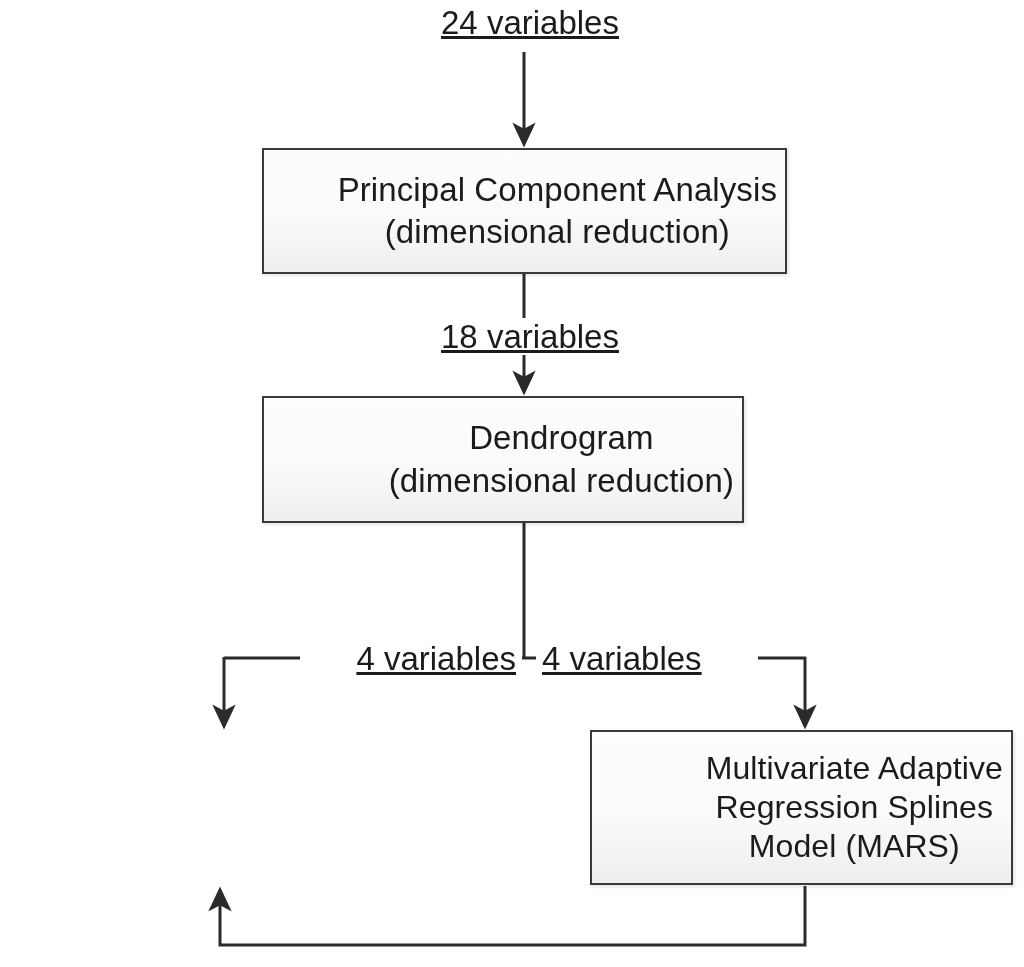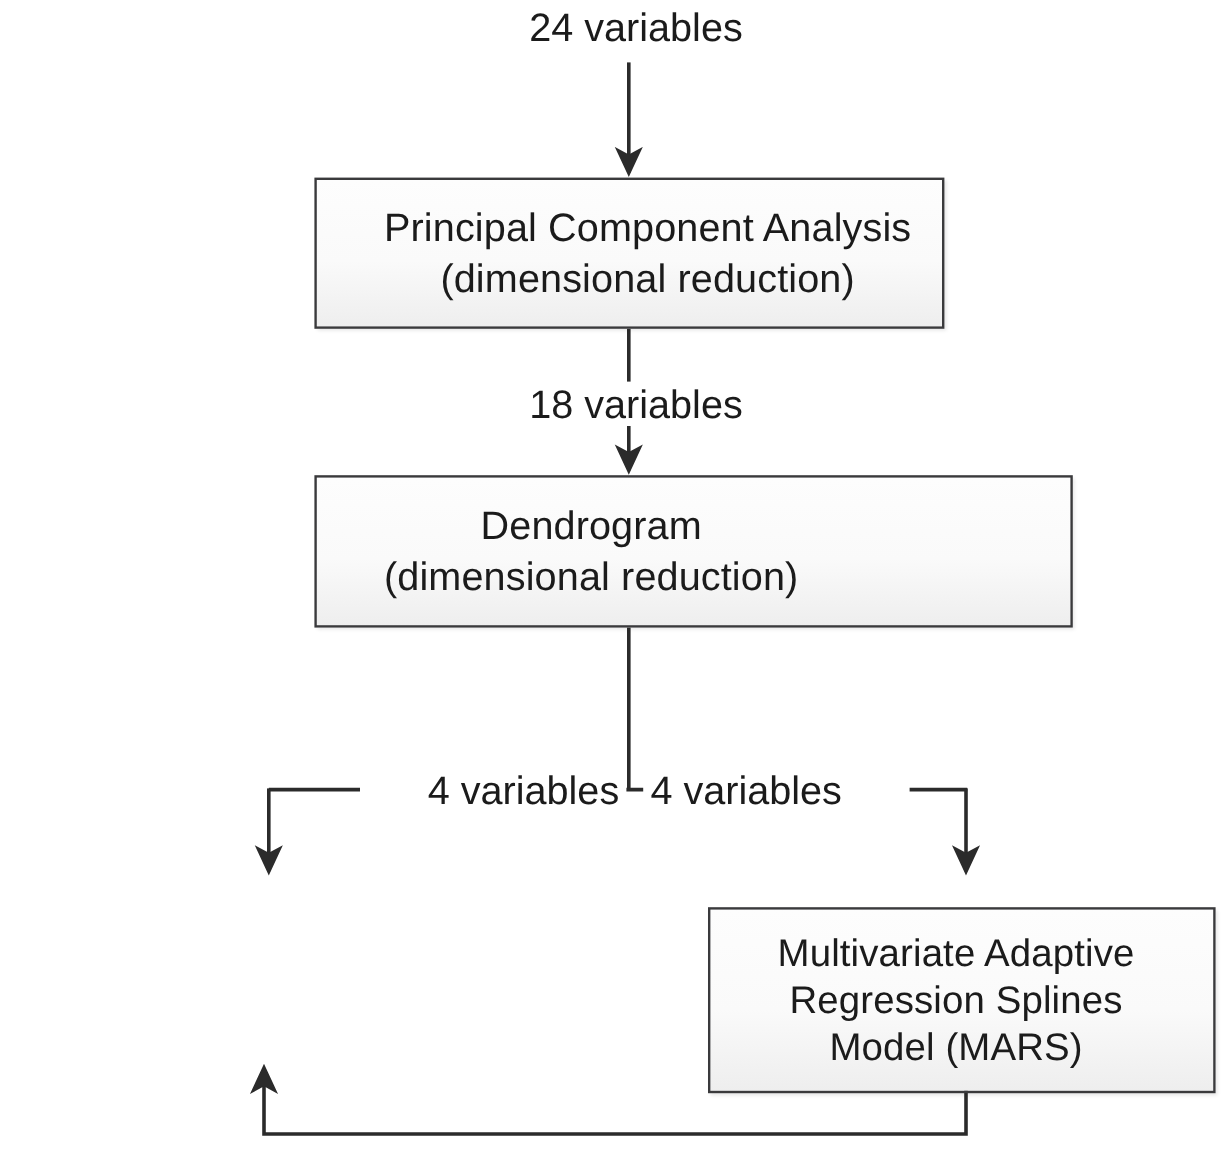--- a/index.html
+++ b/index.html
@@ -30,49 +30,50 @@
   }
   
   .node {
     position: absolute;
     z-index: 2;
     box-sizing: border-box;
     border: 2px solid #3a3a3c;
     background: linear-gradient(to bottom, #fdfdfd 0%, #fafafa 55%, #eeeeee 100%);
     display: flex;
     align-items: center;
-    justify-content: flex-start;
+    justify-content: flex-end;
     text-align: center;
     box-shadow: 2px 2px 3px rgba(0,0,0,0.10);
     padding-left: 48px;
   }
   .node .node-text {
     font-size: 33px;
     line-height: 1.28;
     color: #1b1b1b;
     letter-spacing: 0.1px;
     padding: 0 8px;
     white-space: pre-line;
   }
   #node-pca   { left: 262px; top: 148px; width: 525px; height: 126px; }
-  #node-dend  { left: 262px; top: 396px; width: 632px; height: 127px; }
+  #node-dend  { left: 262px; top: 396px; width: 482px; height: 127px; }
   #node-tree  { left: 12px;  top: 730px; width: 425px; height: 156px; }
-  #node-mars  { left: 590px; top: 756px; width: 423px; height: 155px; }
+  #node-mars  { left: 590px; top: 730px; width: 423px; height: 155px; }
   #node-mars .node-text { font-size: 32px; line-height: 1.22; }
   
   .edge-label {
     position: absolute;
     z-index: 3;
     font-size: 33px;
     line-height: 1;
     color: #1b1b1b;
     background: #ffffff;
     white-space: nowrap;
     text-align: center;
     padding: 2px 6px;
+    text-decoration: underline;
   }
   #label-24   { left: 408px; top: 4px;   width: 232px; }
   #label-18   { left: 408px; top: 318px; width: 232px; }
   #label-4a   { left: 300px; top: 640px; width: 210px; text-align: right; }
   #label-4b   { left: 536px; top: 640px; width: 210px; text-align: left; }
   #label-loop { left: 300px; top: 926px; width: 430px; }
 </style>
 </head>
 <body>
 

